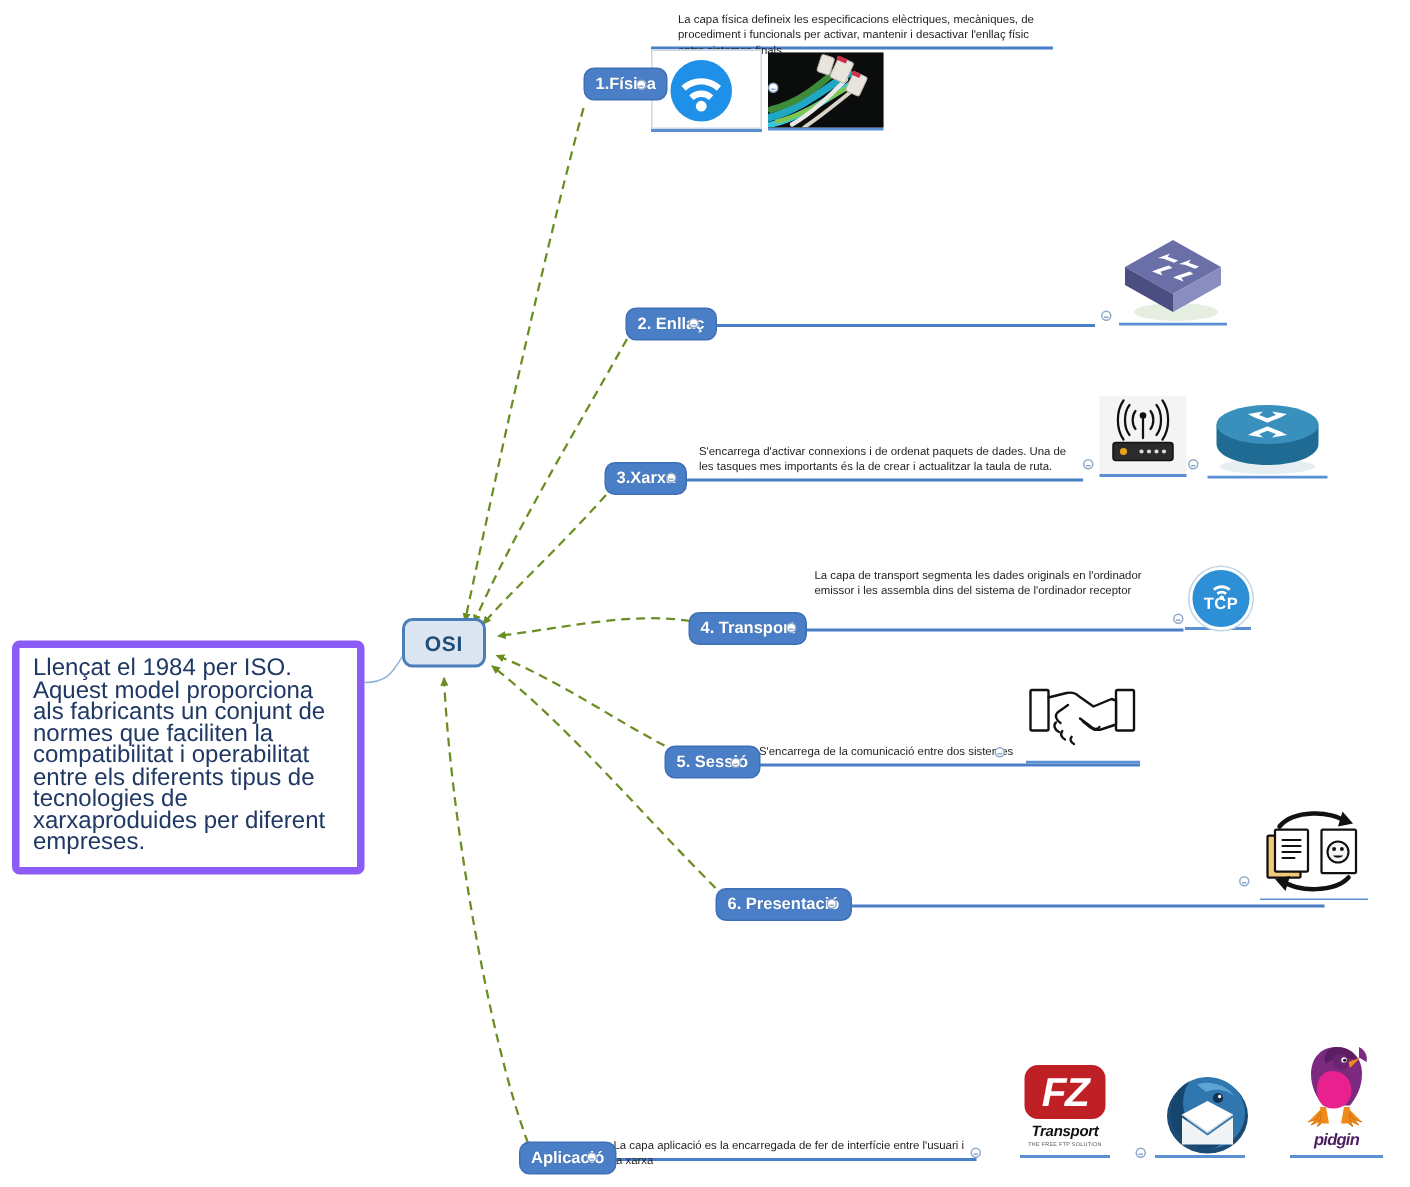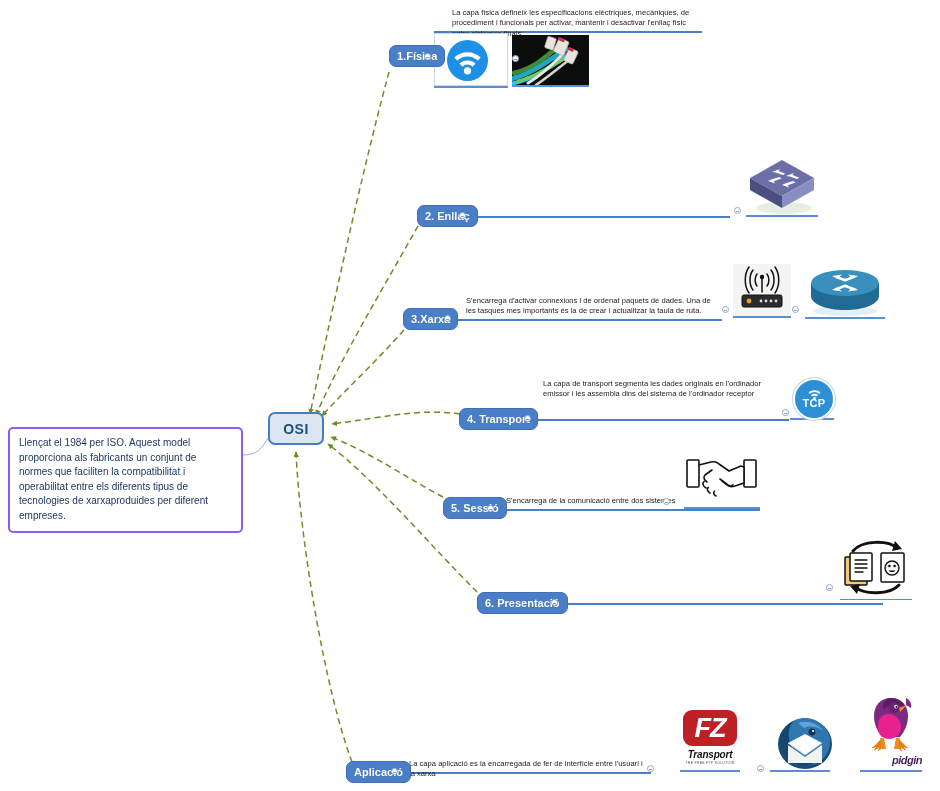--- a/index.html
+++ b/index.html
@@ -41,24 +41,24 @@
     color: #1f4e79;
     letter-spacing: .5px;
     z-index: 14;
   }
 
   
   .note-box {
     position: absolute;
     box-sizing: border-box;
     background: #ffffff;
-    border: 2px solid #8b5cf6;
+    border: 5px solid #8b5cf6;
     border-radius: 5px;
     padding: 7px 9px 8px 9px;
-    font-size: 10px;
+    font-size: 16px;
     line-height: 14.5px;
     color: #1f3864;
     z-index: 12;
   }
 
   
   .pill {
     position: absolute;
     box-sizing: border-box;
     background: #4a7fc8;
@@ -184,21 +184,21 @@
   }
   .fz-sub {
     text-align: center;
     font-size: 3.6px;
     color: #555;
     letter-spacing: .2px;
     margin-top: 1px;
   }
 
   .pidgin-name {
-    text-align: right;
+    text-align: center;
     font-size: 11px;
     font-weight: bold;
     color: #4a1d5e;
     font-style: italic;
     letter-spacing: -.5px;
   }
 </style>
 </head>
 <body>
 

